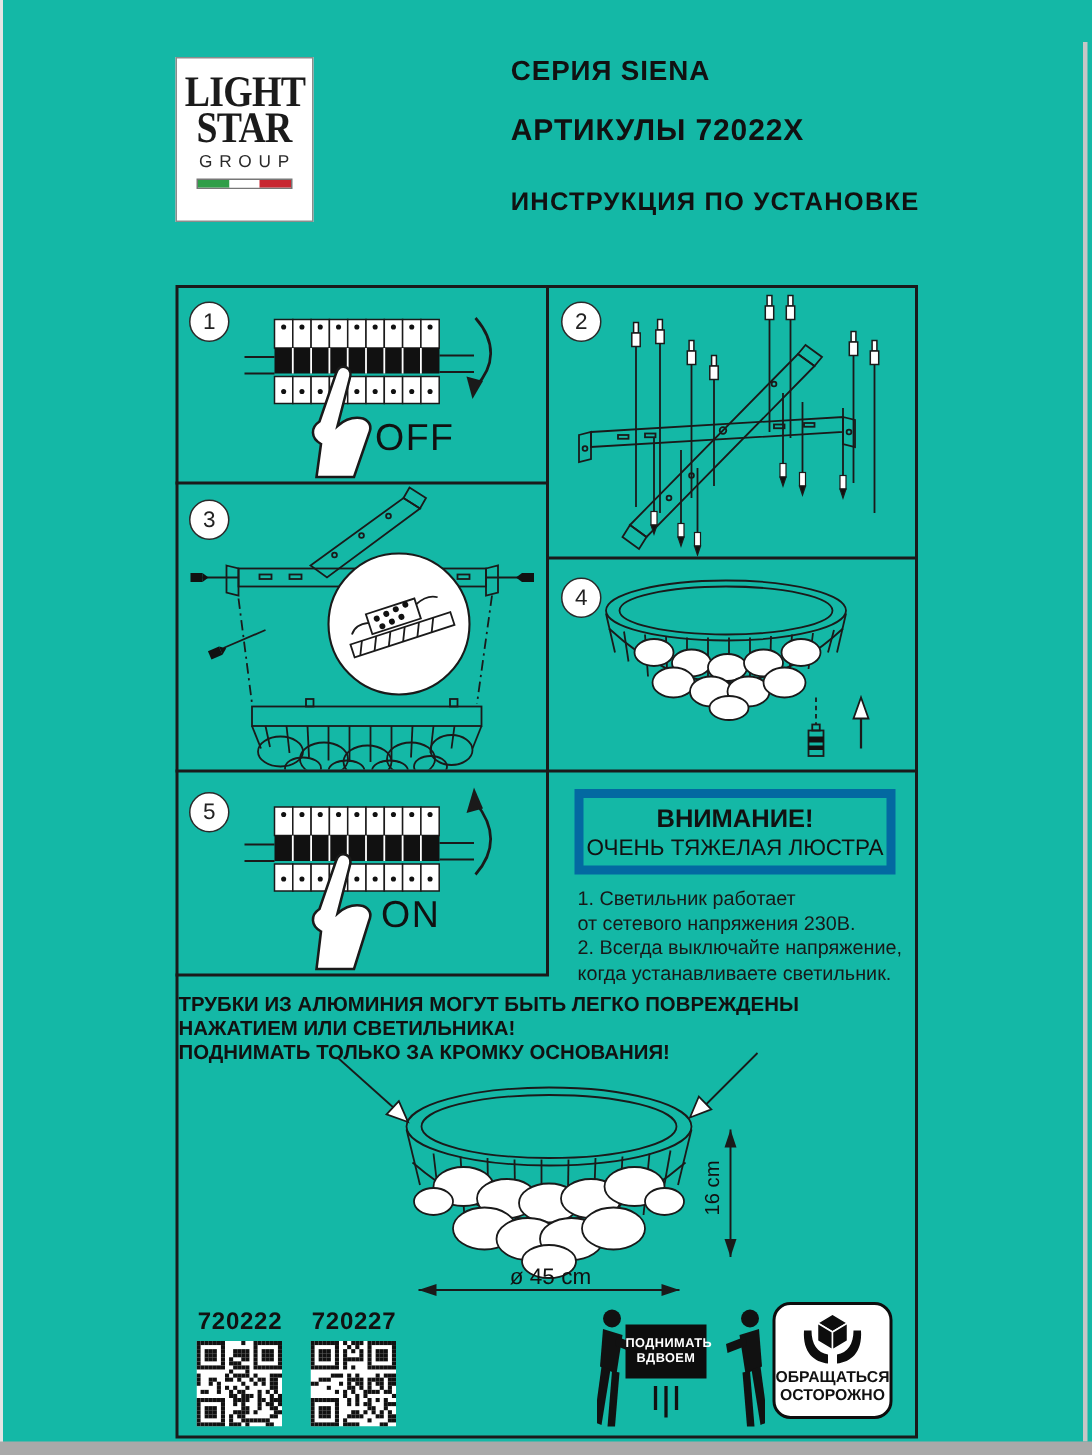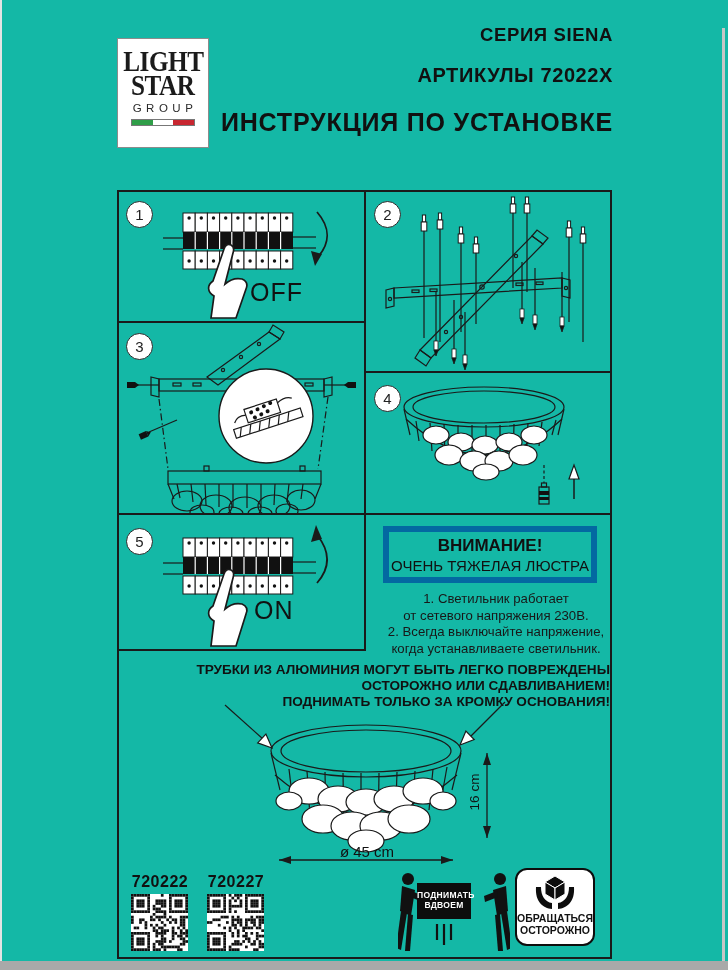--- a/index.html
+++ b/index.html
@@ -16,42 +16,42 @@
   
   .logo-box{left:117px;top:38px;width:92px;height:110px;border:1px solid #8c8c8c;background:#fff;
     display:flex;flex-direction:column;align-items:center;box-sizing:border-box;padding-top:11px;}
   .logo-big{font-family:"Liberation Serif",serif;font-weight:700;font-size:26px;line-height:24px;
     letter-spacing:-.5px;color:#1b1b1b;transform:scale(.97,1.12);}
   .logo-group{font-family:"Liberation Sans",sans-serif;font-size:11.5px;letter-spacing:4.5px;
     margin-top:4px;padding-left:4px;color:#2a2a2a;}
   .logo-flag{margin-top:5px;width:64px;height:7px;display:flex;border:1px solid #777;box-sizing:border-box;}
   .logo-flag span{flex:1;height:100%;}
 
-  .title-block{right:115px;top:24px;text-align:right;}
+  .title-block{right:115px;top:36px;}
   .title-series{font-size:18.5px;font-weight:700;letter-spacing:.6px;}
   .title-articles{font-size:20px;font-weight:700;letter-spacing:.6px;margin-top:18px;}
-  .title-main{margin-top:23px;font-size:25px;font-weight:700;line-height:25px;letter-spacing:.8px;}
+  .title-main{margin-top:23px;font-size:17px;font-weight:700;line-height:25px;letter-spacing:.8px;}
 
   
   .outer-frame{left:117px;top:190px;width:495px;height:769px;border:2px solid #1a1a1a;box-sizing:border-box;}
   .gline{background:#1a1a1a;}
 
   .step-circle{width:27px;height:27px;border:1.5px solid #2a2a2a;border-radius:50%;box-sizing:border-box;
     display:flex;align-items:center;justify-content:center;font-size:15px;color:#222;background:#fff;}
 
   .switch-label{font-size:25px;letter-spacing:1px;color:#111;font-weight:400;}
 
   .warning-box{left:383px;top:526px;width:214px;height:57px;border:6px solid #0369a1;box-sizing:border-box;
     display:flex;flex-direction:column;align-items:center;justify-content:center;}
   .warning-line1{font-size:17px;font-weight:700;}
   .warning-line2{font-size:15px;margin-top:1px;}
 
-  .notes{left:385px;top:591px;width:222px;font-size:13.2px;line-height:16.6px;color:#181818;text-align:center;}
-
-  .caution{left:119px;top:662px;width:491px;text-align:right;font-weight:700;font-size:13.6px;line-height:16px;}
+  .notes{left:385px;top:591px;width:222px;font-size:13.2px;line-height:16.6px;color:#181818;}
+
+  .caution{left:119px;top:662px;width:491px;text-align:left;font-weight:700;font-size:13.6px;line-height:16px;}
 
   .dim-dia{left:282px;top:843px;width:170px;text-align:center;font-size:15px;}
   .dim-h{left:445px;top:784px;width:60px;height:16px;text-align:center;font-size:13.5px;transform:rotate(-90deg);}
 
   .qr-label{top:873px;width:70px;text-align:center;font-size:16px;font-weight:700;letter-spacing:.5px;}
 
   .lift-wrap{left:398px;top:866px;width:112px;height:90px;}
   .lift-box{left:19px;top:17px;width:54px;height:36px;background:#0d0d0d;color:#fff;text-align:center;
     font-size:8.5px;font-weight:700;line-height:9.5px;box-sizing:border-box;padding-top:8px;letter-spacing:.3px;}
 
@@ -377,21 +377,21 @@
   </div>
   <div class="abs notes">
     <div>1. Светильник работает</div>
     <div>от сетевого напряжения 230В.</div>
     <div>2. Всегда выключайте напряжение,</div>
     <div>когда устанавливаете светильник.</div>
   </div>
 
   <div class="abs caution">
     <div>ТРУБКИ ИЗ АЛЮМИНИЯ МОГУТ БЫТЬ ЛЕГКО ПОВРЕЖДЕНЫ</div>
-    <div>ОСТОРОЖНО ИЛИ СДАВЛИВАНИЕМ!</div>
+    <div>НАЖАТИЕМ ИЛИ СВЕТИЛЬНИКА!</div>
     <div>ПОДНИМАТЬ ТОЛЬКО ЗА КРОМКУ ОСНОВАНИЯ!</div>
   </div>
 
   <svg class="abs" style="left:117px;top:695px;" width="495" height="178" viewBox="0 0 495 178">
     <g class="draw" stroke-width="1.4">
       <ellipse cx="249" cy="56" rx="95" ry="26"></ellipse>
       <ellipse cx="249" cy="56" rx="85" ry="21"></ellipse>
       <path d="M158,80 Q249,158 340,80"></path>
       <line x1="154" y1="58" x2="163" y2="95"></line>
         <line x1="344" y1="58" x2="335" y2="95"></line>

